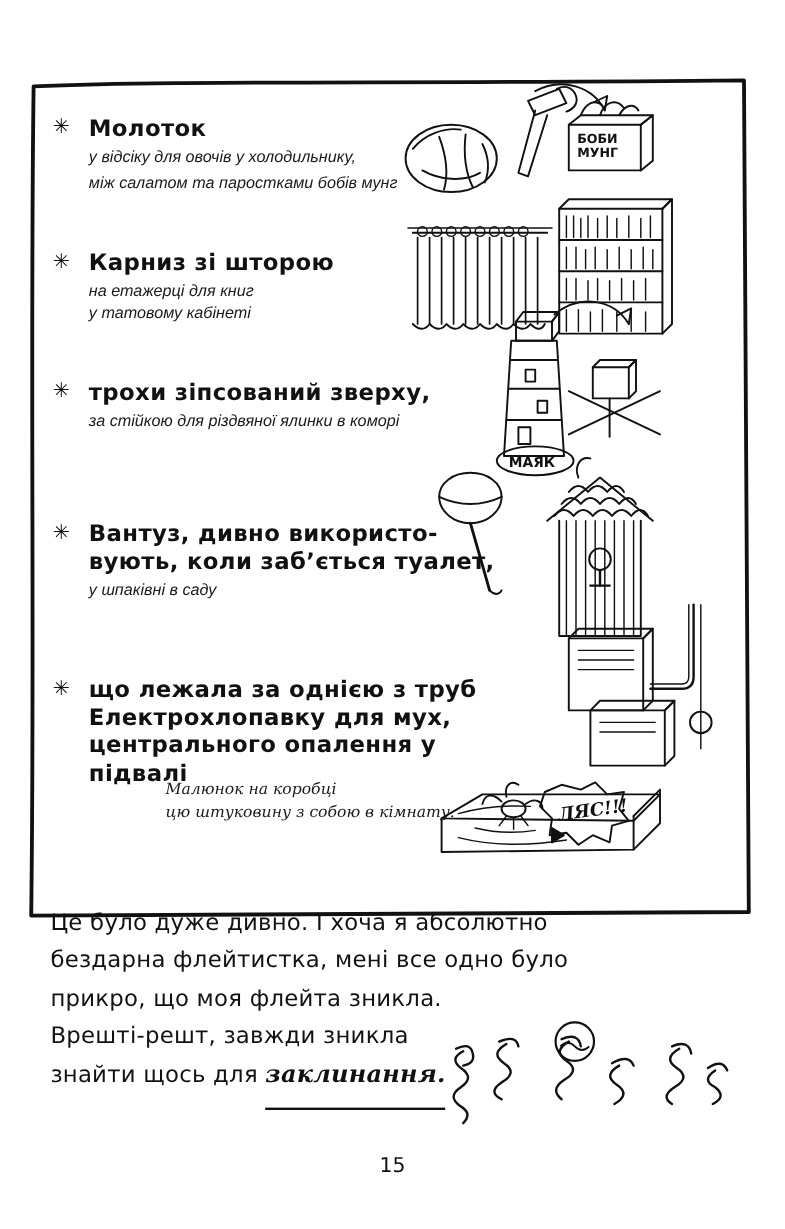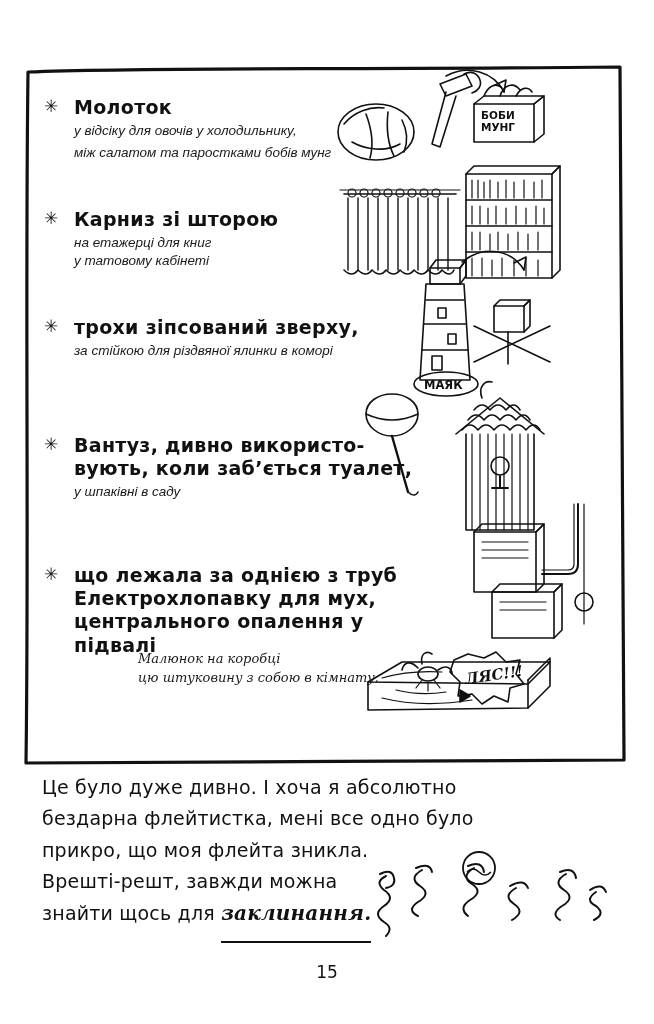--- a/index.html
+++ b/index.html
@@ -101,21 +101,21 @@
     top: 0;
     width: 608px;
     height: 706px;
     pointer-events: none;
   }
 
   
   .body-text {
     position: absolute;
     left: 42px;
-    top: 772px;
+    top: 754px;
     width: 570px;
     font-family: "DejaVu Sans", sans-serif;
     font-size: 19px;
     line-height: 1.65;
     color: #111;
     letter-spacing: 0.2px;
   }
   .body-text .line { display: block; white-space: pre; }
   .spell {
     font-family: "DejaVu Serif", serif;
@@ -340,21 +340,21 @@
     <div class="caption">
       <div>Малюнок на коробці</div>
       <div>цю штуковину з собою в кімнату.</div>
     </div>
   </div>
 
   <div class="body-text">
     <span class="line">Це було дуже дивно. І хоча я абсолютно</span>
     <span class="line">бездарна флейтистка, мені все одно було</span>
     <span class="line">прикро, що моя флейта зникла.</span>
-    <span class="line">Врешті-решт, завжди можна</span>
+    <span class="line">Врешті-решт, завжди зникла</span>
     <span class="line"><span>знайти щось для </span><span class="spell">заклинання.</span></span>
   </div>
 
   <svg class="squiggles" viewBox="0 0 250 100" fill="none" aria-hidden="true">
     <g stroke="#111" stroke-width="2" fill="none" stroke-linecap="round">
       <path d="M16 14 q-12 6 -2 14 q12 8 0 16 q-12 8 0 16 q10 6 2 14"></path>
       <path d="M10 12 q12 -6 14 4 q2 8 -8 10"></path>
       <path d="M52 8 q-14 8 -2 16 q12 8 -2 16 q-12 8 0 14"></path>
       <path d="M46 6 q14 -6 16 4"></path>
       <path d="M104 6 q-14 8 -2 16 q12 8 -2 16 q-12 8 -2 16"></path>

